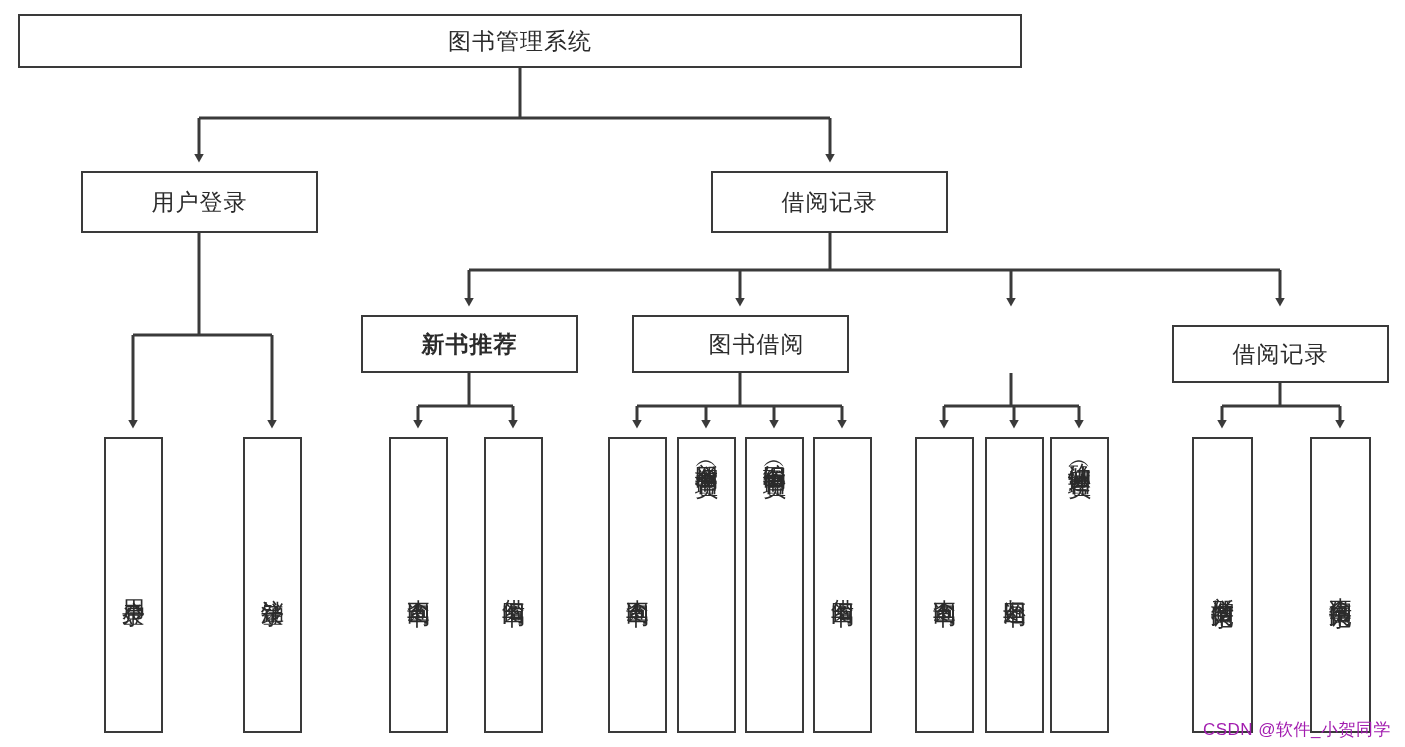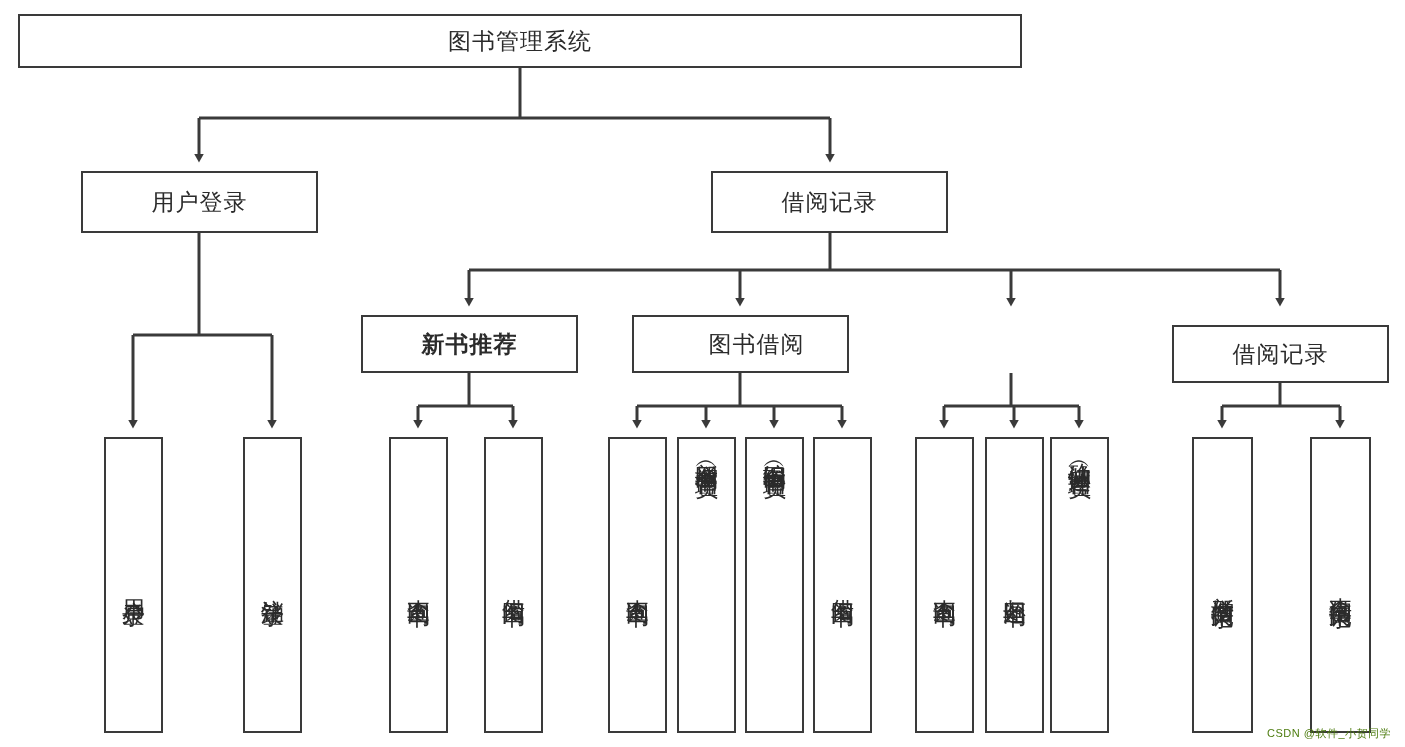--- a/index.html
+++ b/index.html
@@ -64,22 +64,22 @@
     white-space: nowrap;
   }
   .leaf-box.centered {
     align-items: center;
     padding-top: 0;
   }
   #watermark {
     position: absolute;
     right: 14px;
     bottom: 6px;
-    font-size: 11px;
-    color: #4d7c0f;
+    font-size: 17px;
+    color: #a21caf;
     letter-spacing: 0.5px;
     white-space: nowrap;
     pointer-events: none;
   }
 </style>
 </head>
 <body>
 
 <div id="diagram-root">
 

